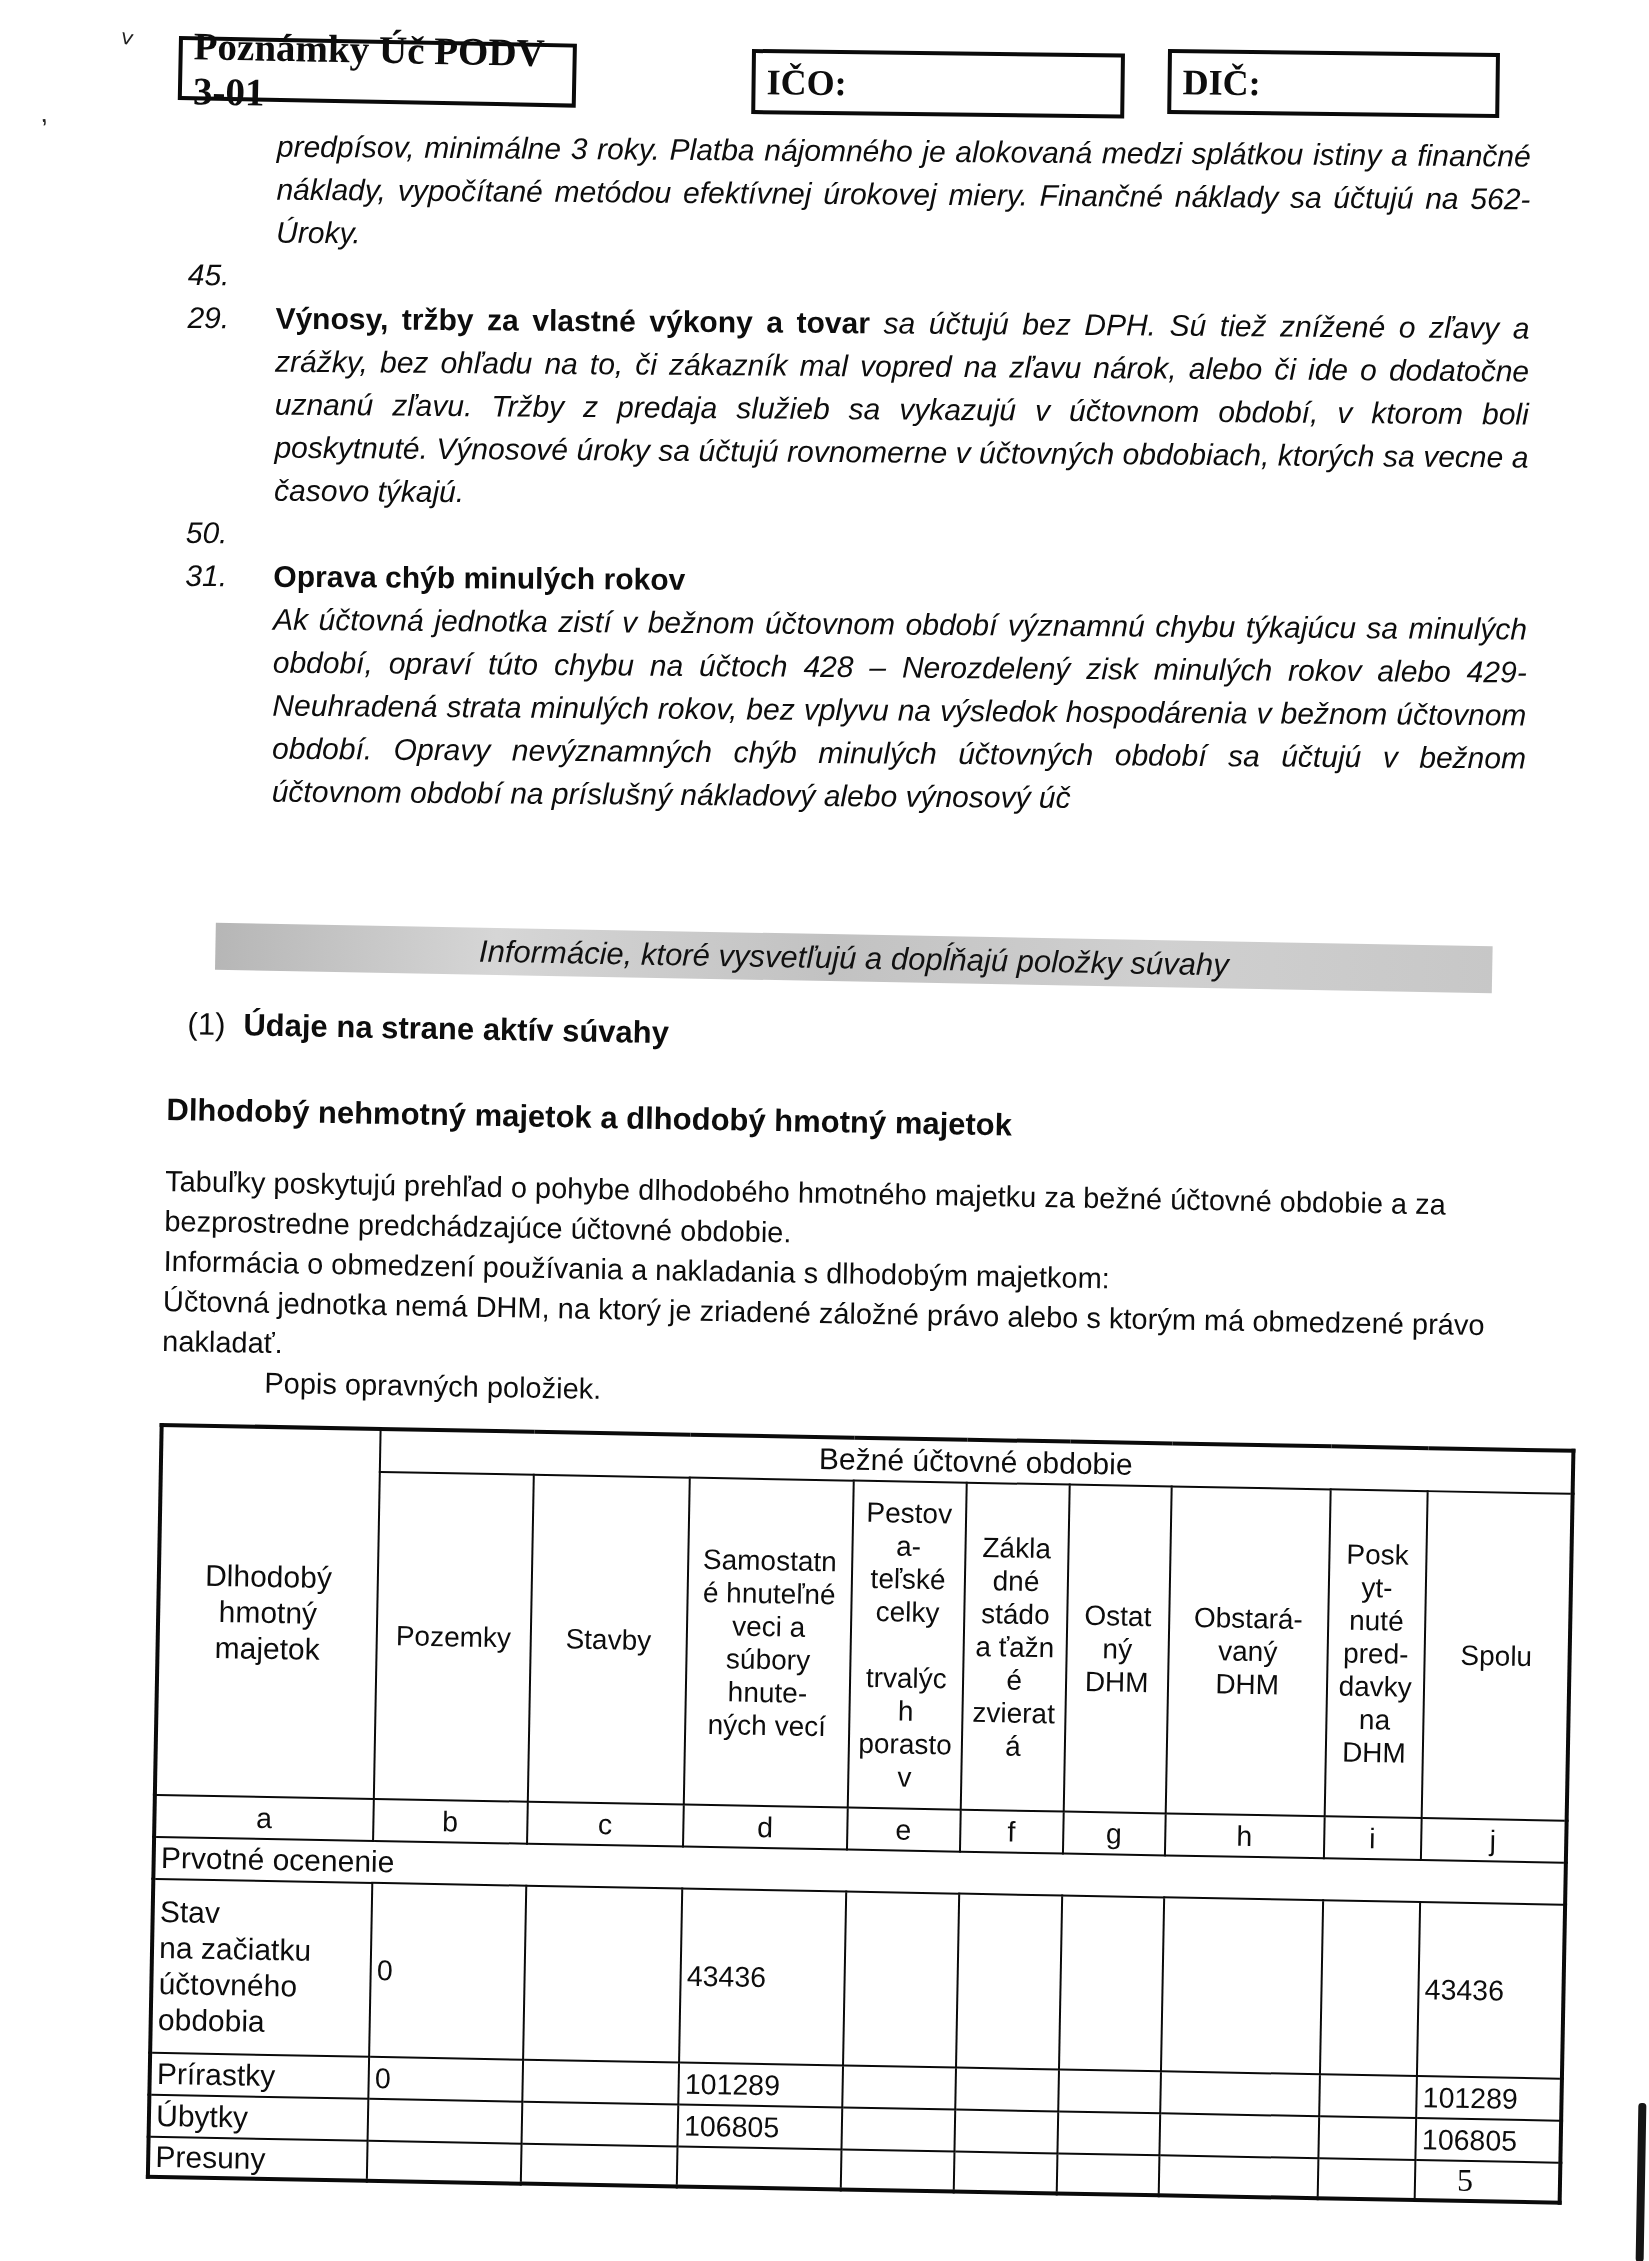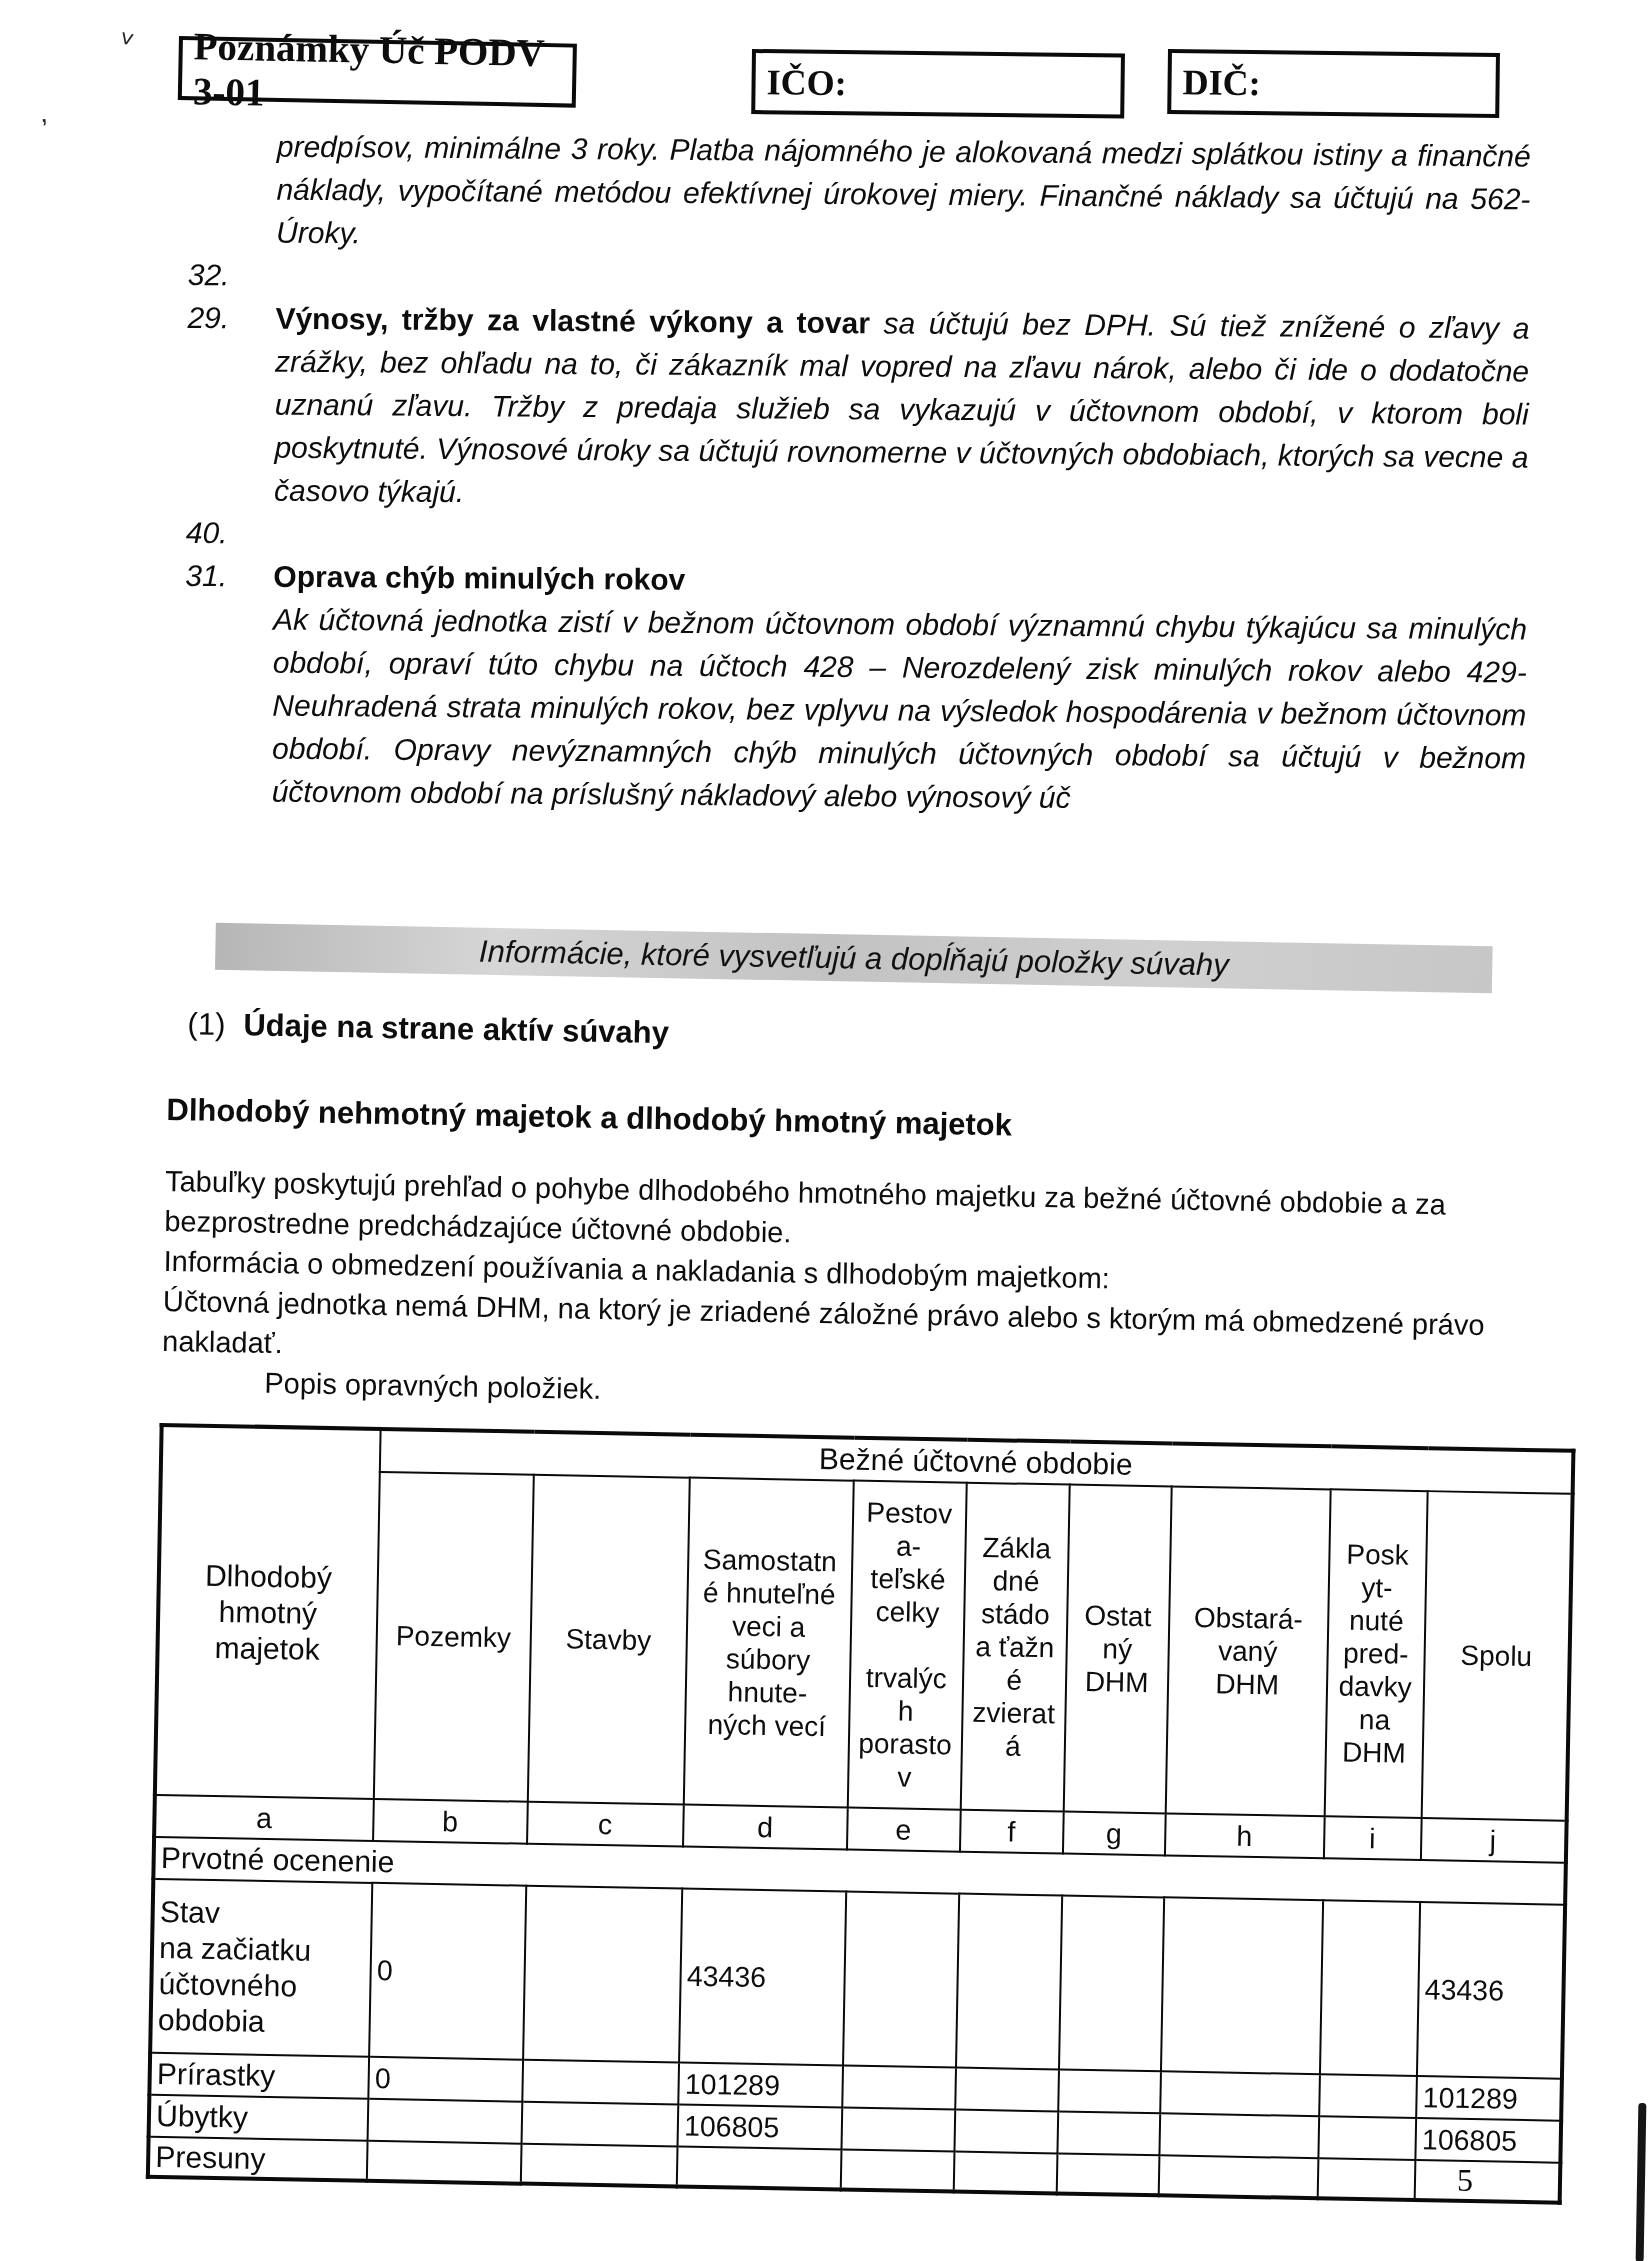--- a/index.html
+++ b/index.html
@@ -100,29 +100,29 @@
   <div class="id-box ico-box">
     <span>IČO:</span>
   </div>
   <div class="id-box dic-box">
     <span>DIČ:</span>
   </div>
 
   <div class="notes">
     <p class="cont-para">predpísov, minimálne 3 roky. Platba nájomného je alokovaná medzi splátkou istiny a finančné náklady, vypočítané metódou efektívnej úrokovej miery. Finančné náklady sa účtujú na 562- Úroky.</p>
     <div class="note-row">
-      <span class="note-num">32.</span>
+      <span class="note-num">45.</span>
       <span class="note-body"></span>
     </div>
     <div class="note-row">
       <span class="note-num">29.</span>
       <span class="note-body"><span class="note-bold">Výnosy, tržby  za vlastné výkony a tovar</span><span> sa účtujú bez DPH. Sú tiež znížené o zľavy a zrážky, bez ohľadu na to, či zákazník mal vopred na zľavu nárok, alebo či ide o dodatočne uznanú zľavu. Tržby z predaja služieb sa vykazujú v účtovnom období, v ktorom boli poskytnuté. Výnosové úroky sa účtujú rovnomerne v účtovných obdobiach, ktorých sa vecne a časovo týkajú.</span></span>
     </div>
     <div class="note-row">
-      <span class="note-num">40.</span>
+      <span class="note-num">50.</span>
       <span class="note-body"></span>
     </div>
     <div class="note-row">
       <span class="note-num">31.</span>
       <span class="note-body"><span class="note-heading">Oprava chýb minulých rokov</span><span>Ak účtovná jednotka zistí v bežnom účtovnom období významnú chybu týkajúcu sa minulých období, opraví túto chybu na účtoch 428 – Nerozdelený zisk minulých rokov alebo 429- Neuhradená strata minulých rokov, bez vplyvu na výsledok hospodárenia v bežnom účtovnom období. Opravy nevýznamných chýb minulých účtovných období sa účtujú v bežnom účtovnom období na príslušný nákladový alebo výnosový úč</span></span>
     </div>
   </div>
 
   <div class="lower">
 

